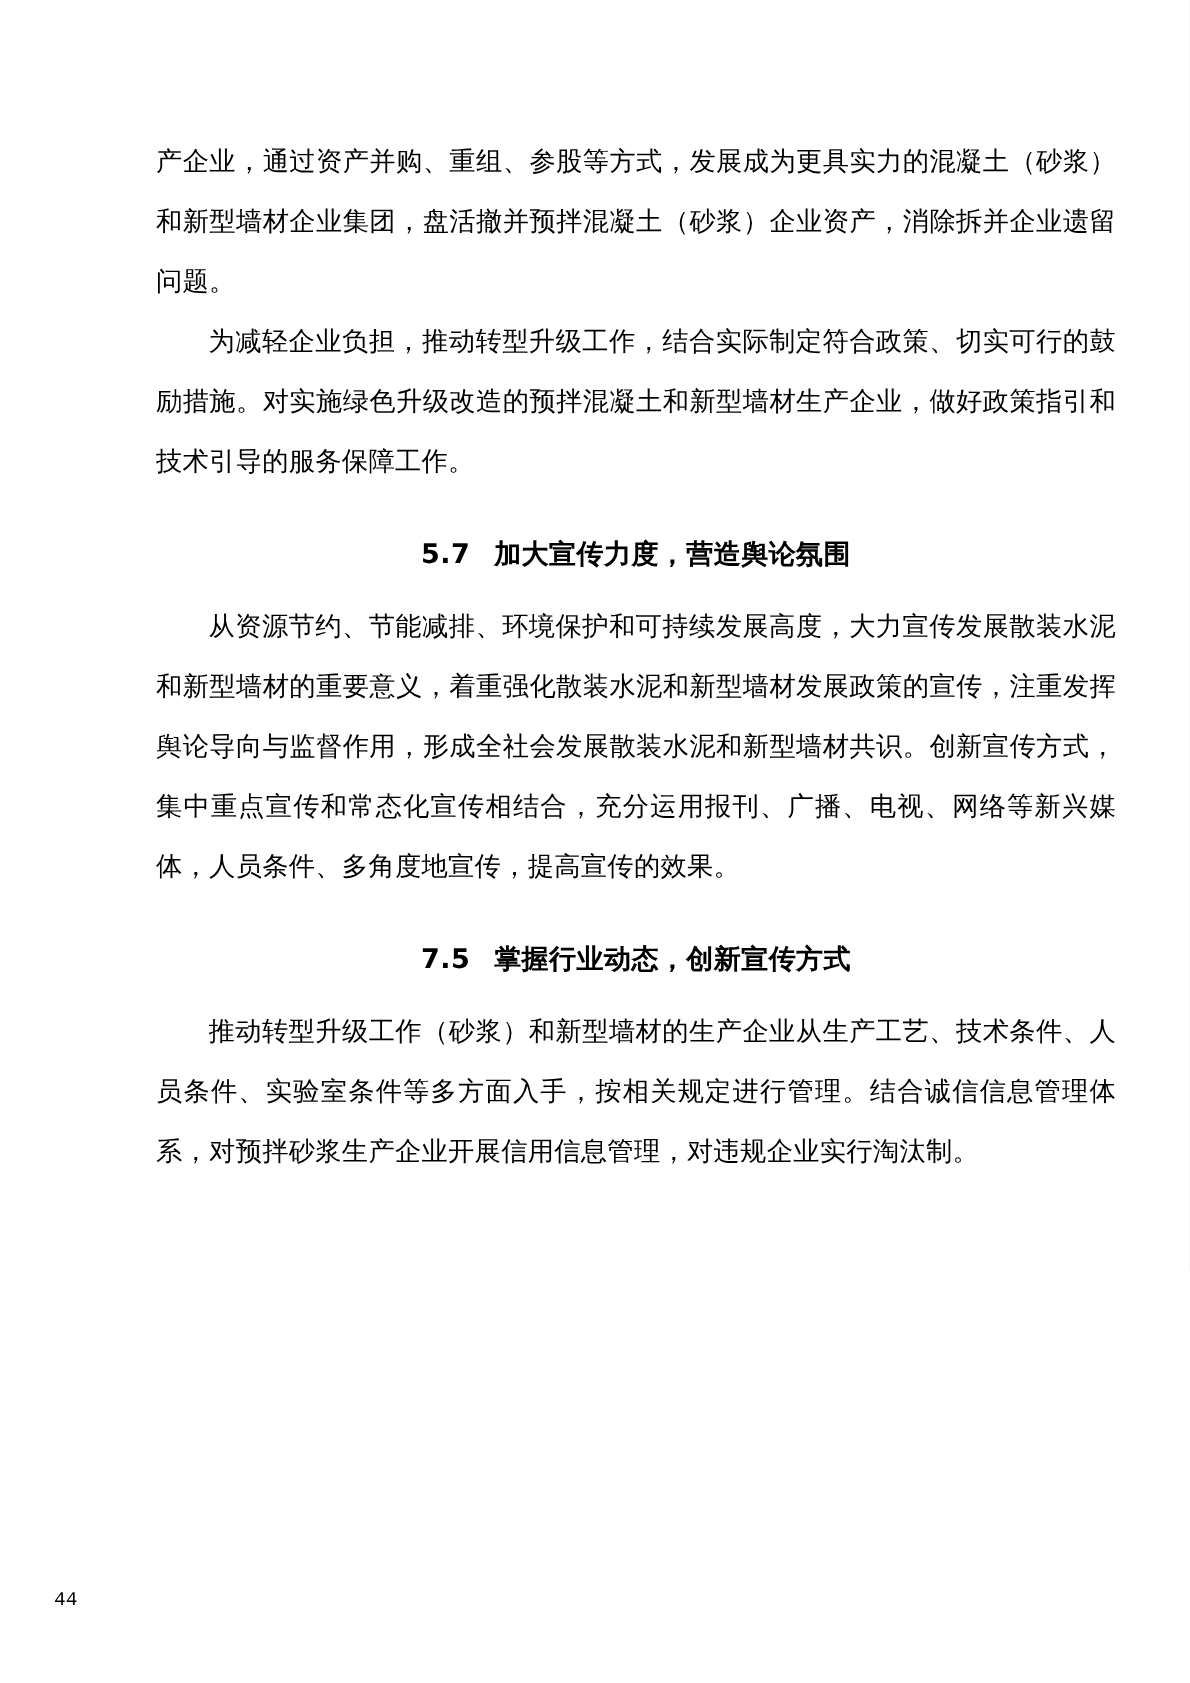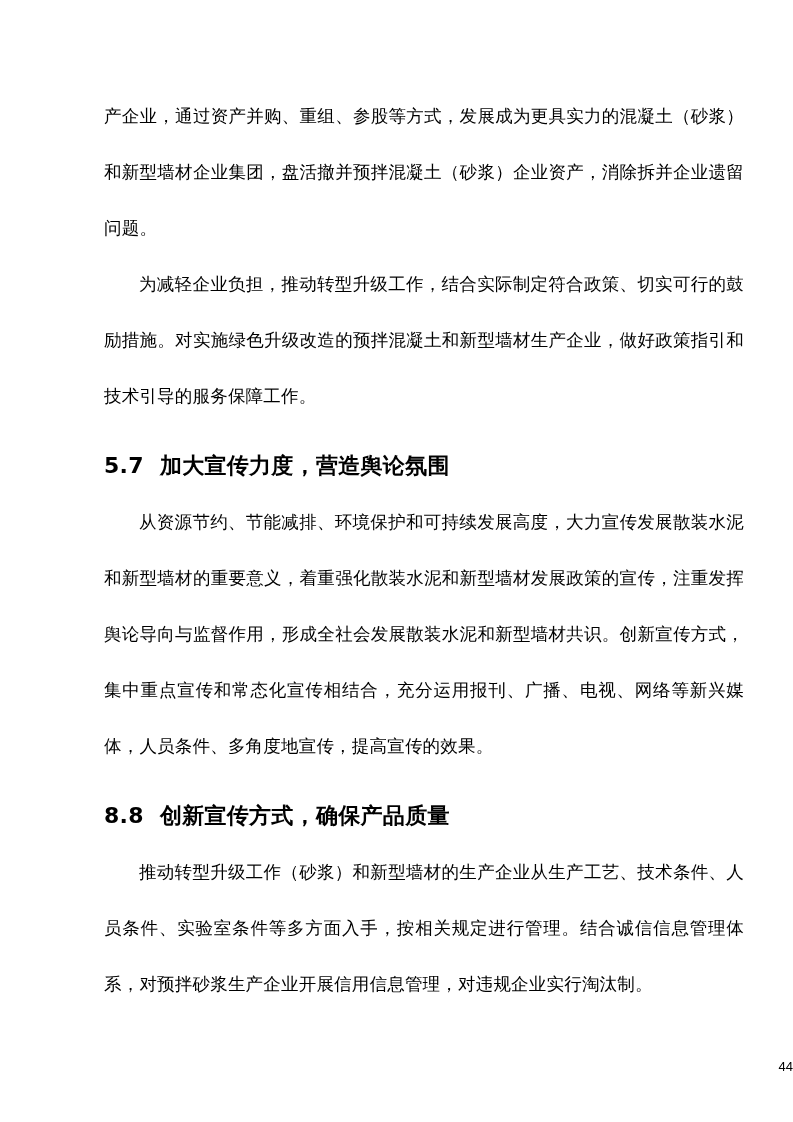--- a/index.html
+++ b/index.html
@@ -21,72 +21,74 @@
   }
   .content {
     position: absolute;
     left: 104px;
     top: 88px;
     width: 640px;
   }
   .para {
     font-family: "DejaVu Serif", "Liberation Serif", serif;
     font-size: 17.5px;
-    line-height: 56px;
+    line-height: 40px;
     color: #000000;
     text-align: justify;
     text-justify: inter-ideograph;
     margin: 0 0 0 0;
     letter-spacing: 0.2px;
   }
   .para.indent {
     text-indent: 2em;
   }
   .heading {
     font-family: "DejaVu Sans", "Liberation Sans", sans-serif;
     font-weight: bold;
-    font-size: 22px;
+    font-size: 18px;
     line-height: 40px;
     color: #000000;
     margin: 22px 0 8px 0;
     letter-spacing: 0.3px;
+    text-align: center;
   }
   .heading .num {
     display: inline-block;
     margin-right: 16px;
   }
   .footer {
     position: absolute;
     left: 0;
     right: 0;
     bottom: 48px;
-    text-align: right;
-    font-family: Liberation Sans, sans-serif;
+    text-align: left;
+    font-family: Liberation Mono, monospace;
     font-size: 13px;
     color: #000000;
+    padding-left: 36px;
   }
 </style>
 </head>
 <body>
 
 <div class="page">
   <div class="content">
 
     <p class="para">产企业，通过资产并购、重组、参股等方式，发展成为更具实力的混凝土（砂浆）和新型墙材企业集团，盘活撤并预拌混凝土（砂浆）企业资产，消除拆并企业遗留问题。</p>
 
     <p class="para indent">为减轻企业负担，推动转型升级工作，结合实际制定符合政策、切实可行的鼓励措施。对实施绿色升级改造的预拌混凝土和新型墙材生产企业，做好政策指引和技术引导的服务保障工作。</p>
 
     <h2 class="heading">
       <span class="num">5.7</span><span>加大宣传力度，营造舆论氛围</span>
     </h2>
 
     <p class="para indent">从资源节约、节能减排、环境保护和可持续发展高度，大力宣传发展散装水泥和新型墙材的重要意义，着重强化散装水泥和新型墙材发展政策的宣传，注重发挥舆论导向与监督作用，形成全社会发展散装水泥和新型墙材共识。创新宣传方式，集中重点宣传和常态化宣传相结合，充分运用报刊、广播、电视、网络等新兴媒体，人员条件、多角度地宣传，提高宣传的效果。</p>
 
     <h2 class="heading">
-      <span class="num">8.8</span><span>创新宣传方式，确保产品质量</span>
+      <span class="num">7.5</span><span>掌握行业动态，创新宣传方式</span>
     </h2>
 
     <p class="para indent">推动转型升级工作（砂浆）和新型墙材的生产企业从生产工艺、技术条件、人员条件、实验室条件等多方面入手，按相关规定进行管理。结合诚信信息管理体系，对预拌砂浆生产企业开展信用信息管理，对违规企业实行淘汰制。</p>
 
   </div>
 
   <div class="footer">
     <span>44</span>
   </div>
 </div>

